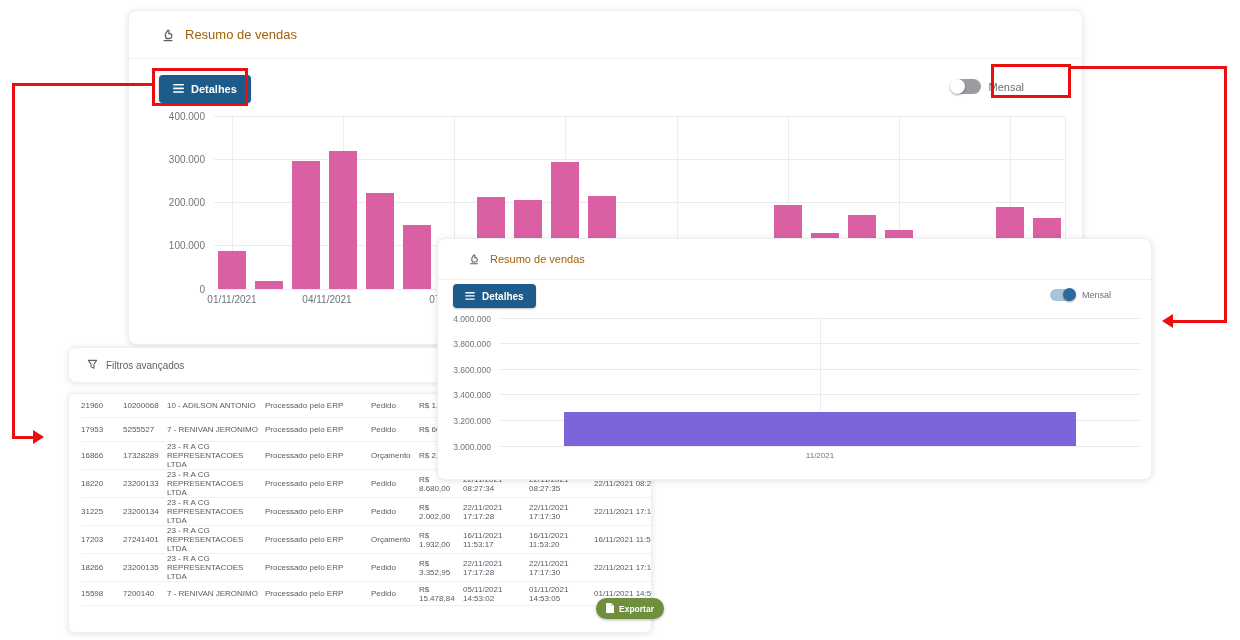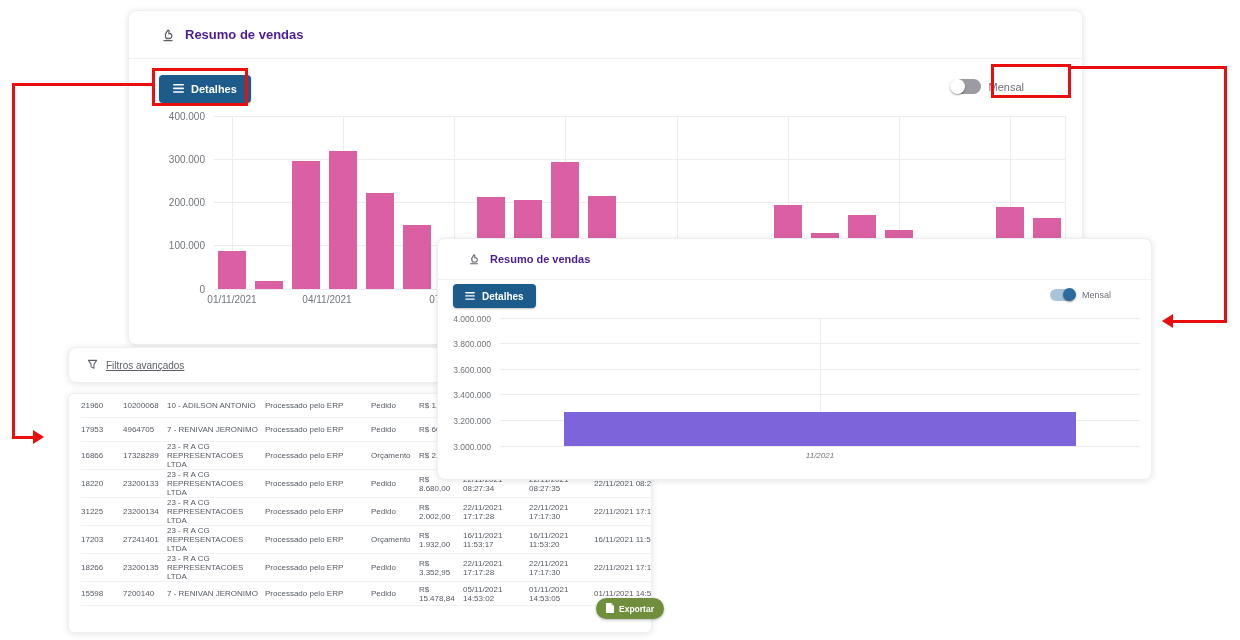--- a/index.html
+++ b/index.html
@@ -13,21 +13,21 @@
     position:absolute;background:#fff;
     border:1px solid #edeff3;border-radius:8px;
     box-shadow:0 1px 6px rgba(60,64,67,.14);
     box-sizing:border-box;
   }
   
   #panel-main{left:128px;top:10px;width:955px;height:335px;z-index:1;}
   #panel-monthly{left:437px;top:238px;width:715px;height:242px;z-index:10;}
   .panel-header{
     display:flex;align-items:center;gap:10px;
-    border-bottom:1px solid #eef0f4;color:#4c1d95;font-weight:bold;
+    border-bottom:1px solid #eef0f4;color:#a16207;
   }
   #panel-main .panel-header{height:47px;padding:0 32px;font-size:13px;}
   #panel-monthly .panel-header{height:40px;padding:0 30px;font-size:11px;}
   .title-icon svg{display:block;}
   
   .btn-details{
     position:absolute;display:inline-flex;align-items:center;gap:7px;
     background:#1d5b8a;color:#fff;border:none;border-radius:4px;
     font-family:inherit;font-weight:bold;cursor:pointer;
     box-shadow:0 1px 2px rgba(0,0,0,.25);
@@ -49,24 +49,24 @@
   .plot{position:absolute;}
   #daily-plot{left:85px;top:105px;width:852px;height:173px;}
   #monthly-plot{left:62px;top:79px;width:640px;height:128px;}
   .gl-h{position:absolute;left:0;right:0;height:1px;background:#ececf0;}
   .gl-v{position:absolute;top:0;bottom:0;width:1px;background:#ececf0;}
   .ytick{position:absolute;right:100%;margin-right:9px;width:70px;text-align:right;color:#70757a;white-space:nowrap;}
   #daily-plot .ytick{font-size:10px;}
   #monthly-plot .ytick{font-size:8.5px;}
   .xtick{position:absolute;top:100%;margin-top:5px;transform:translateX(-50%);color:#70757a;white-space:nowrap;}
   #daily-plot .xtick{font-size:10px;}
-  #monthly-plot .xtick{font-size:8px;font-style:italic;}
+  #monthly-plot .xtick{font-size:8px;}
   .bar{position:absolute;bottom:0;}
   
-  #card-filters{left:68px;top:347px;width:520px;height:36px;z-index:3;display:flex;align-items:center;gap:8px;padding:0 18px;color:#5c6066;font-size:10px;text-decoration:underline;}
+  #card-filters{left:68px;top:347px;width:520px;height:36px;z-index:3;display:flex;align-items:center;gap:8px;padding:0 18px;color:#5c6066;font-size:10px;}
   #card-table{left:68px;top:393px;width:584px;height:240px;z-index:3;overflow:hidden;border-radius:6px;}
   .tbl{padding-left:12px;font-size:8px;color:#555b63;}
   .tbl-row{display:grid;grid-template-columns:42px 44px 98px 106px 48px 44px 66px 65px 80px;align-items:center;min-height:23px;border-bottom:1px solid #f1f1f4;}
   .tbl-row.head{min-height:28px;color:#9aa2ab;font-size:7.5px;border-bottom:1px solid #ececf0;}
   .tbl-cell{padding-right:6px;line-height:9px;overflow:hidden;}
   
   #btn-export{
     position:absolute;left:596px;top:598px;height:21px;z-index:5;
     display:inline-flex;align-items:center;gap:5px;padding:0 10px;
     background:#6f8f3d;color:#fff;border:none;border-radius:11px;
@@ -187,21 +187,21 @@
         <div class="tbl-cell">10 - ADILSON ANTONIO</div>
         <div class="tbl-cell">Processado pelo ERP</div>
         <div class="tbl-cell">Pedido</div>
         <div class="tbl-cell">R$ 1.10</div>
         <div class="tbl-cell"></div>
         <div class="tbl-cell"></div>
         <div class="tbl-cell"></div>
       </div>
       <div class="tbl-row">
         <div class="tbl-cell">17953</div>
-        <div class="tbl-cell">4964705</div>
+        <div class="tbl-cell">5255527</div>
         <div class="tbl-cell">7 - RENIVAN JERONIMO</div>
         <div class="tbl-cell">Processado pelo ERP</div>
         <div class="tbl-cell">Pedido</div>
         <div class="tbl-cell">R$ 60</div>
         <div class="tbl-cell"></div>
         <div class="tbl-cell"></div>
         <div class="tbl-cell"></div>
       </div>
       <div class="tbl-row">
         <div class="tbl-cell">16866</div>

